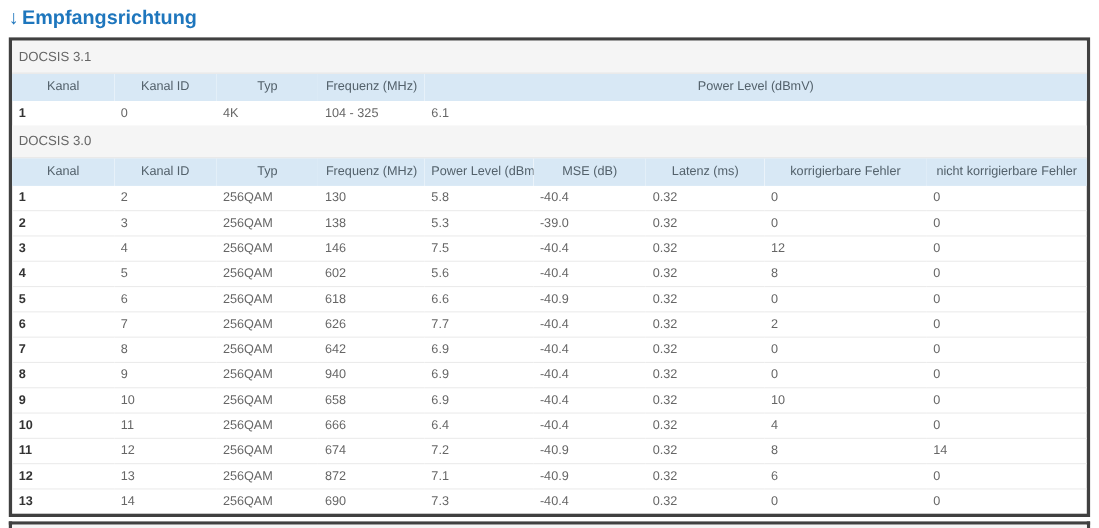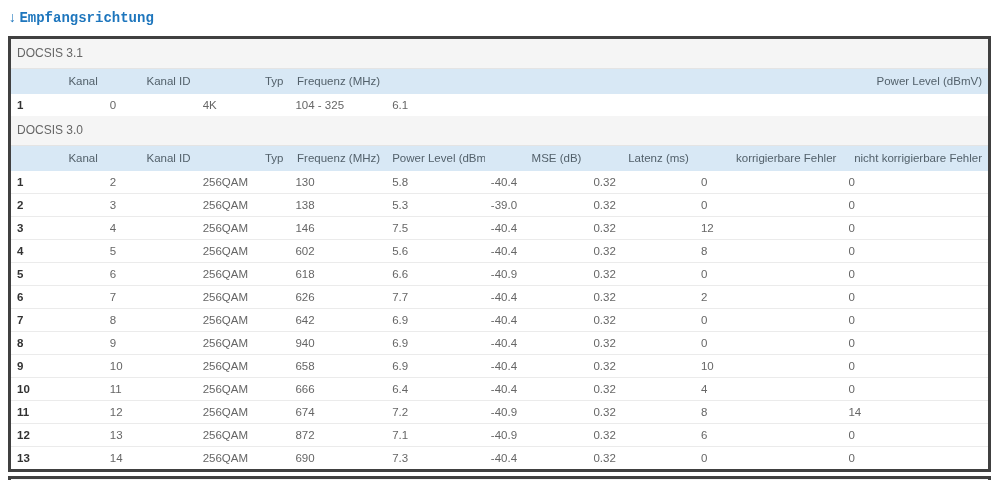--- a/index.html
+++ b/index.html
@@ -7,27 +7,26 @@
   body {
     width: 999px; height: 480px; overflow: hidden;
     background: #ffffff;
     font-family: "Liberation Sans", "DejaVu Sans", sans-serif;
     -webkit-font-smoothing: antialiased;
   }
   .page { padding: 8px 8px 0 8px; }
   .title-link {
     display: inline-block;
     color: #1e76bd;
-    font-size: 14px;
+    font-size: 18px;
     font-weight: 700;
     line-height: 15px;
     margin: 1px 0 10px 0;
     text-decoration: none;
     cursor: pointer;
-    font-family: Liberation Mono, monospace;
   }
   .title-link .arrow { font-weight: 400; margin-right: 3px; }
   .panel {
     border: 3px solid #404040;
     background: #ffffff;
   }
   .panel.next { margin-top: 4px; border-bottom: none; }
   .section-header {
     background: #f5f5f5;
     color: #666666;
@@ -40,21 +39,21 @@
   table.tbl {
     width: 100%;
     border-collapse: collapse;
     table-layout: fixed;
   }
   table.tbl thead th {
     background: #d8e8f5;
     color: #53616b;
     font-size: 11.5px;
     font-weight: 400;
-    text-align: right;
+    text-align: center;
     padding: 6px 6px;
     line-height: 13px;
     white-space: nowrap;
     overflow: hidden;
   }
   table.tbl tbody td {
     color: #666666;
     font-size: 11.5px;
     line-height: 12px;
     padding: 5px 6px;

